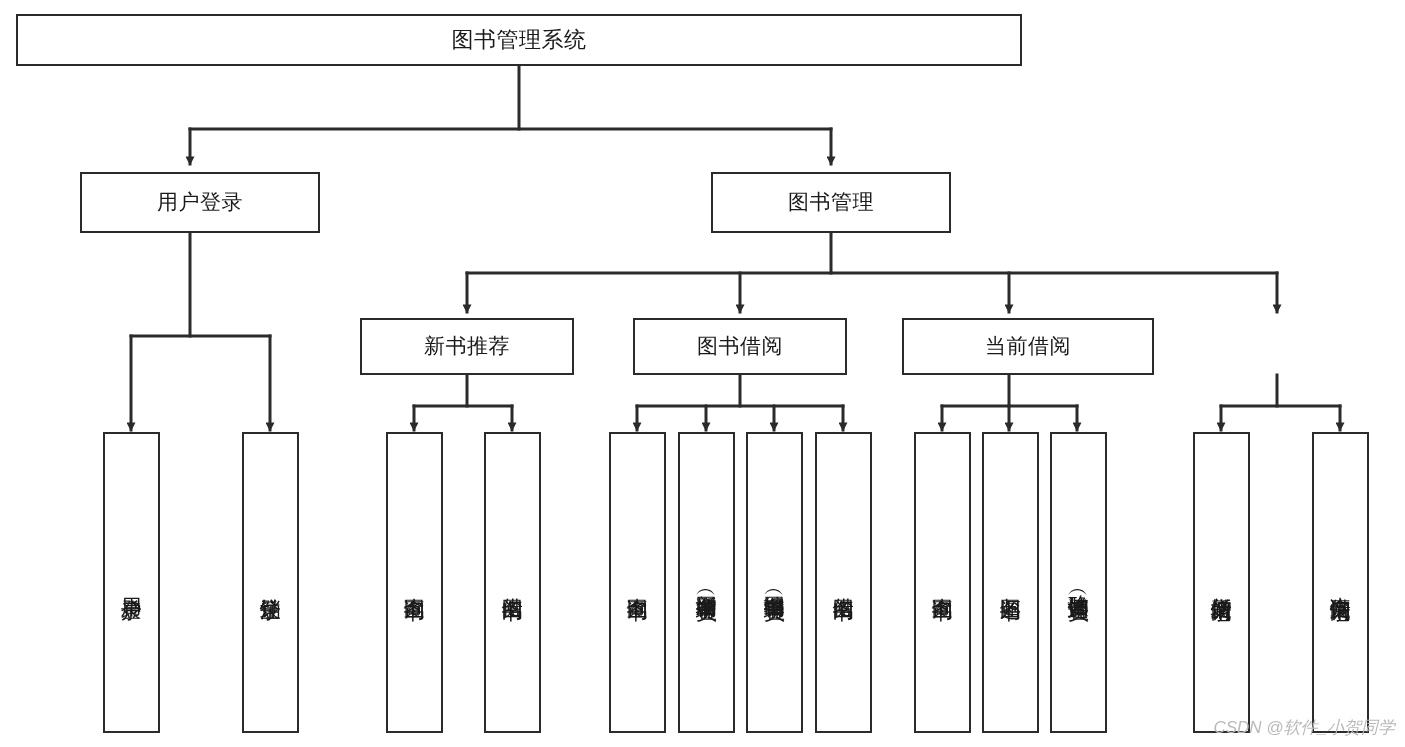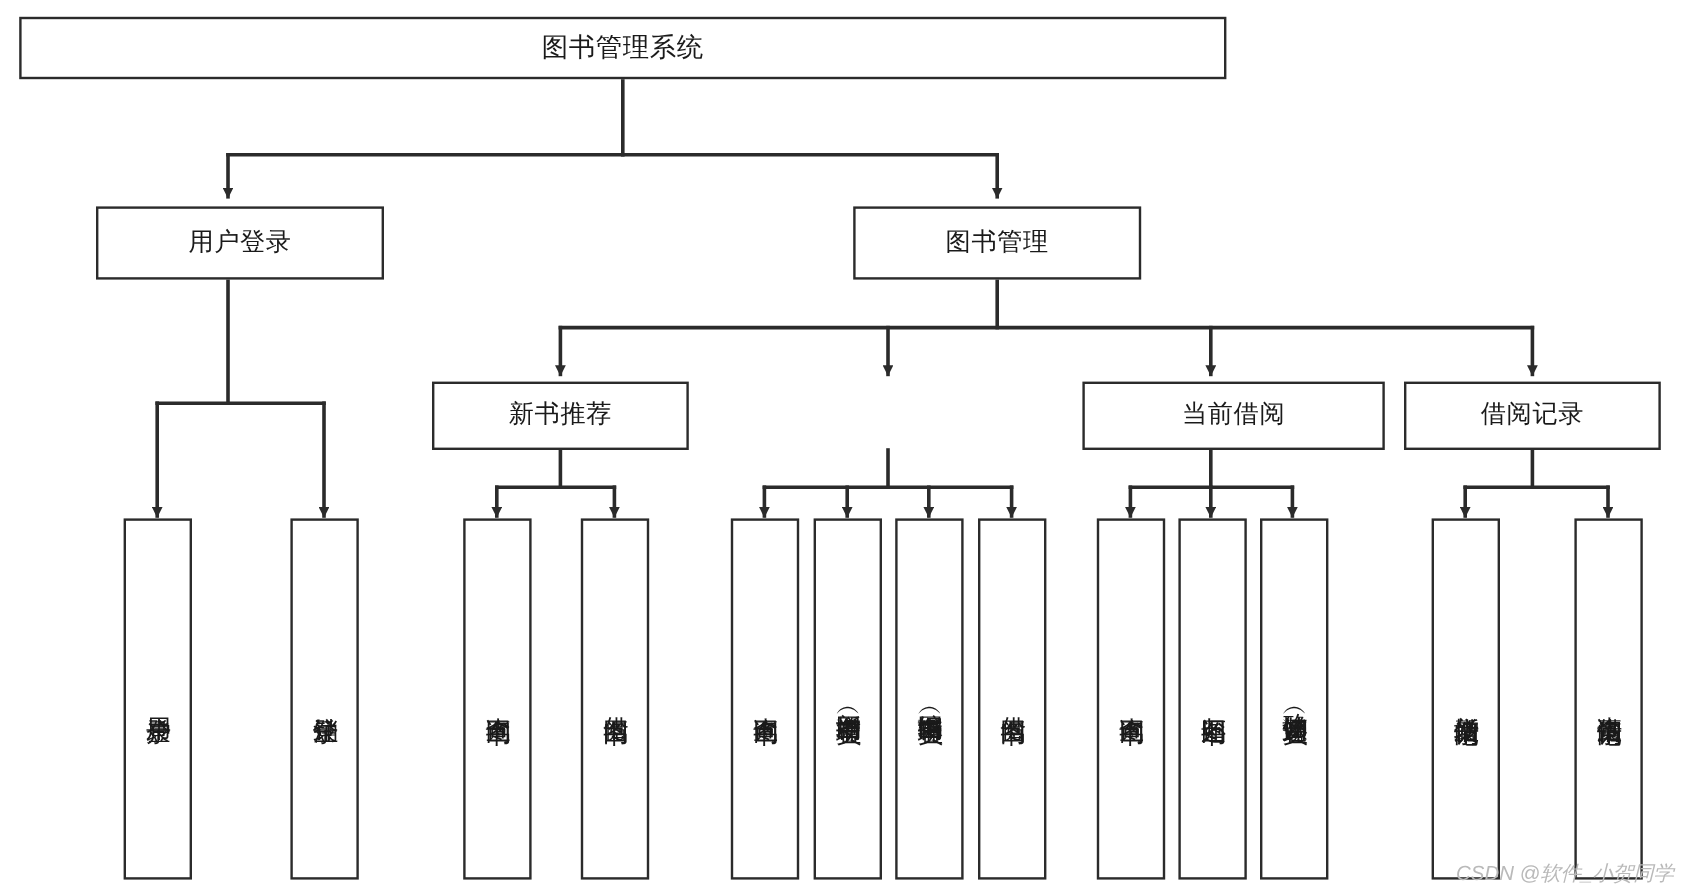--- a/index.html
+++ b/index.html
@@ -140,28 +140,28 @@
   </div>
 
   <div class="node horiz" style="left:711px; top:172px; width:240px; height:61px;">
     <span class="node-label">图书管理</span>
   </div>
 
   <div class="node horiz" style="left:360px; top:318px; width:214px; height:57px;">
     <span class="node-label">新书推荐</span>
   </div>
 
+  <div class="node horiz" style="left:633px; top:318px; width:214px; height:57px;">
+    <span class="node-label">图书借阅</span>
+  </div>
 
   <div class="node horiz" style="left:902px; top:318px; width:252px; height:57px;">
     <span class="node-label">当前借阅</span>
   </div>
 
-  <div class="node horiz" style="left:1170px; top:318px; width:214px; height:57px;">
-    <span class="node-label">借阅记录</span>
-  </div>
 
   <div class="node vert" style="left:103px; top:432px; width:57px; height:301px;">
     <span class="node-label">用户登录</span>
   </div>
 
   <div class="node vert" style="left:242px; top:432px; width:57px; height:301px;">
     <span class="node-label">注销登录</span>
   </div>
 
   <div class="node vert" style="left:386px; top:432px; width:57px; height:301px;">

